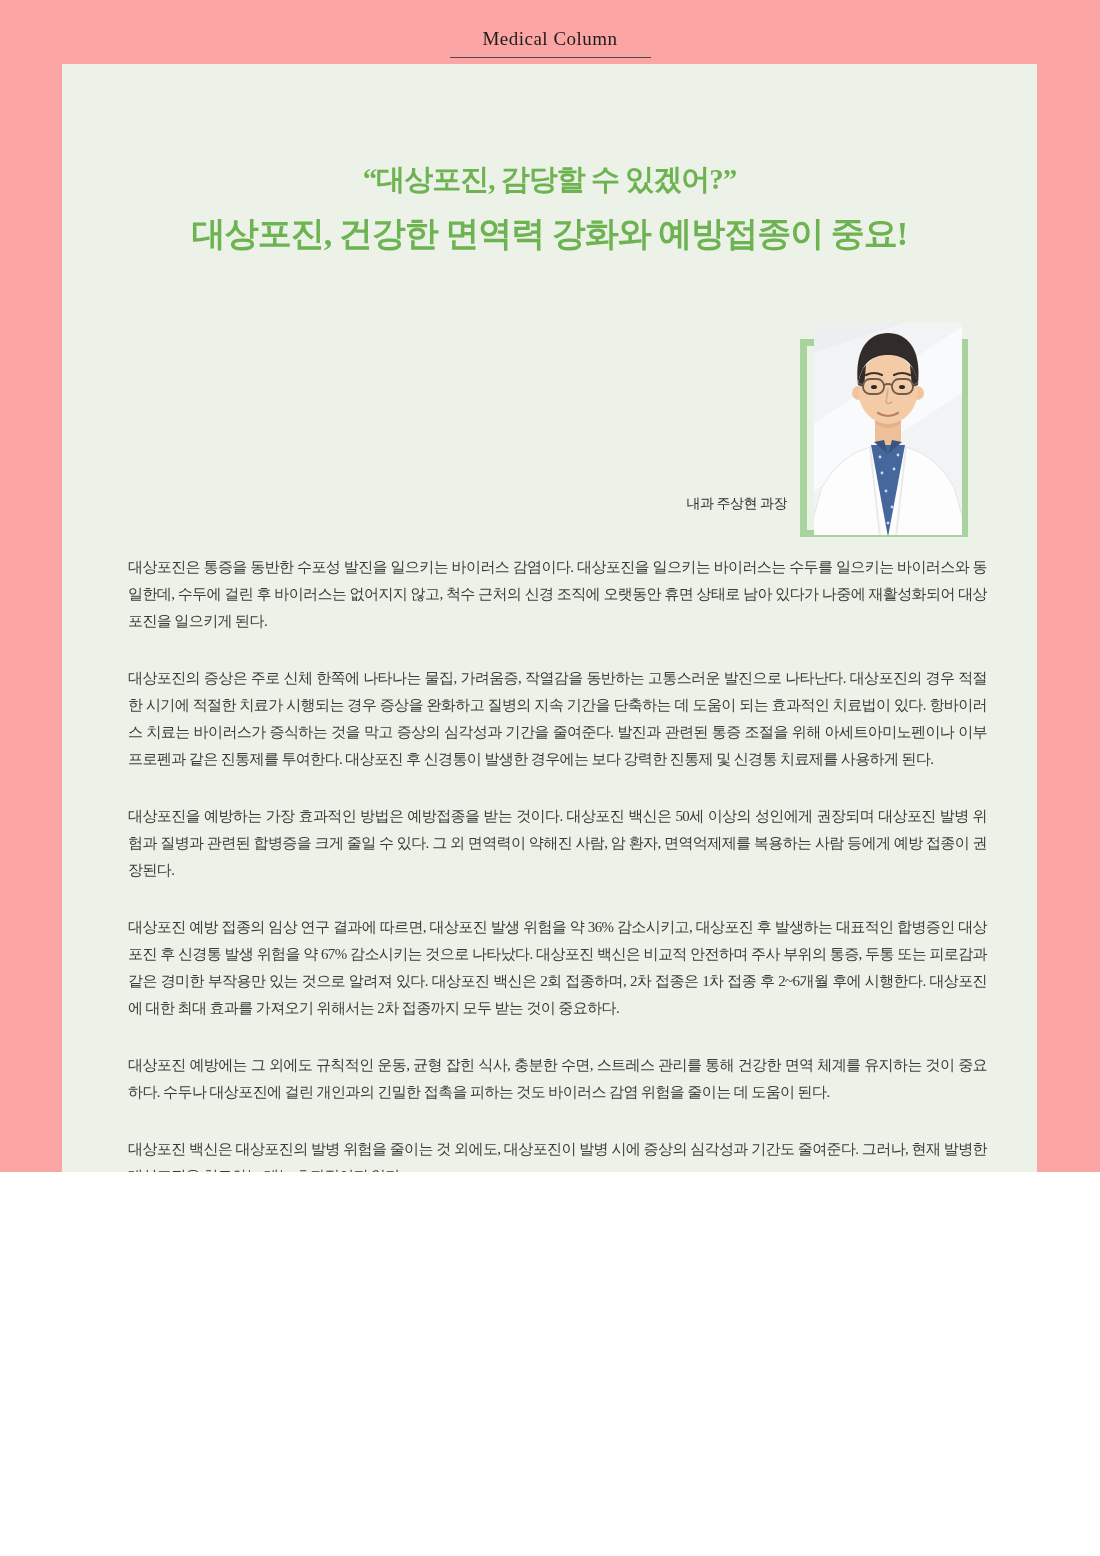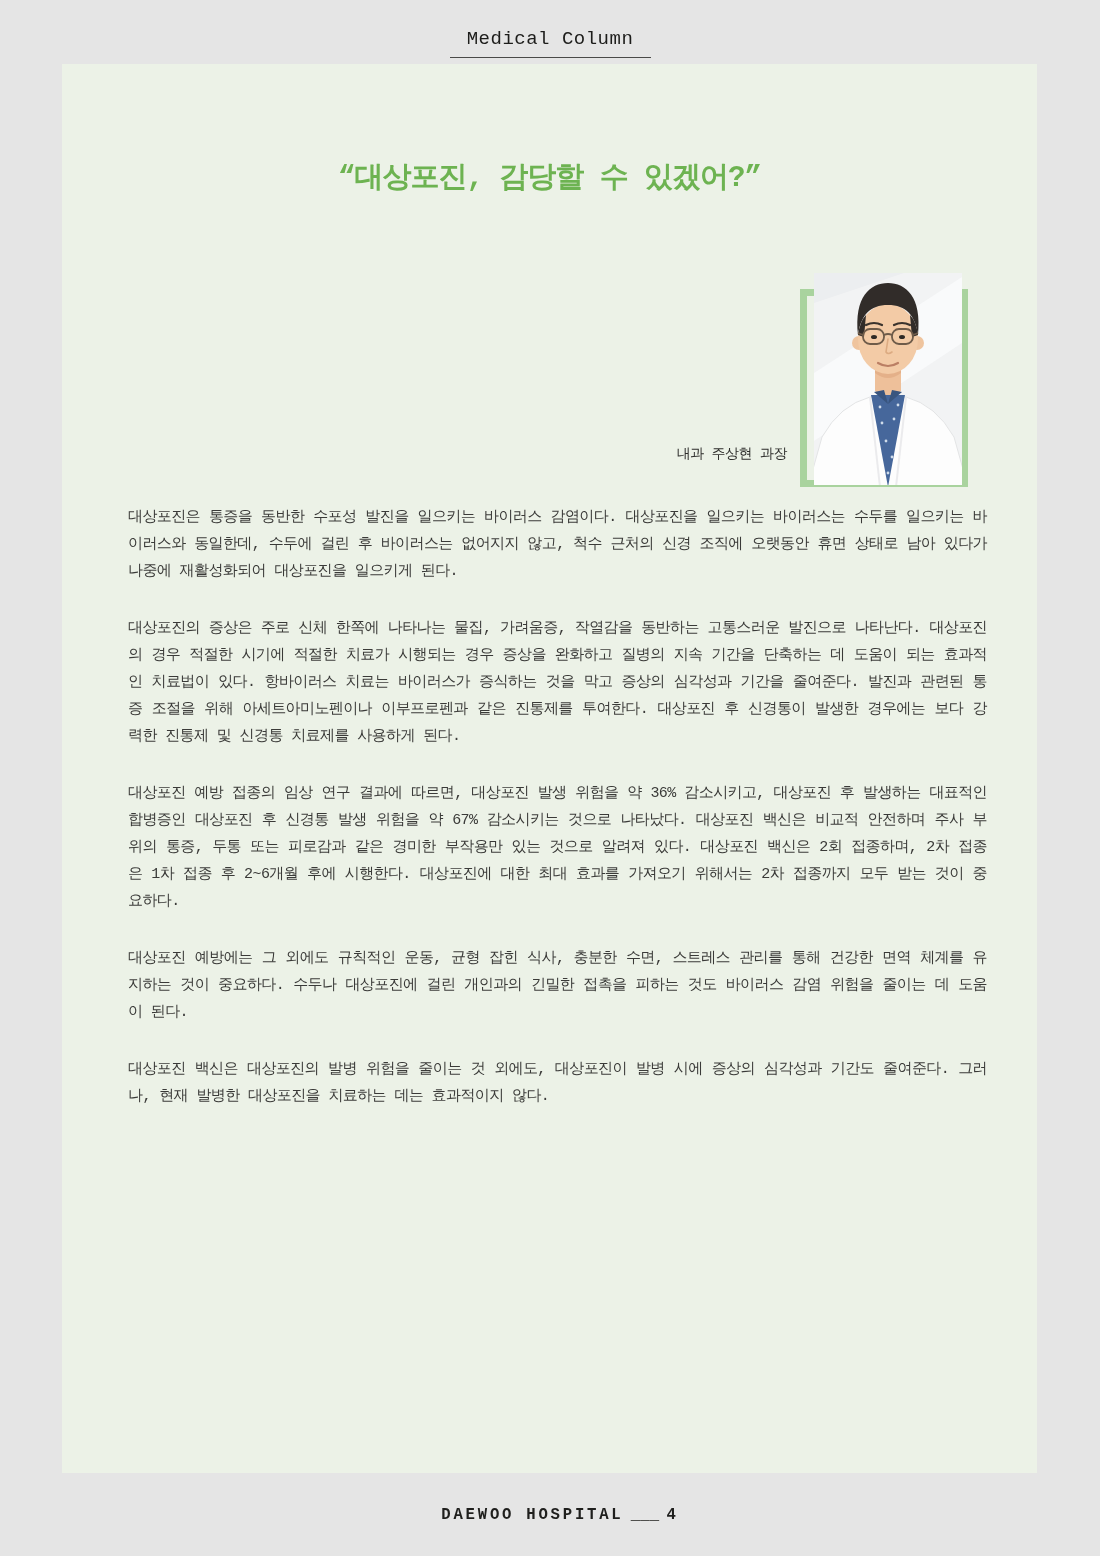--- a/index.html
+++ b/index.html
@@ -1,21 +1,21 @@
 <!DOCTYPE html>
 <html><head>
 <meta charset="utf-8">
 <style>
   * { margin:0; padding:0; box-sizing:border-box; }
   html,body { background:#ffffff; }
   .page {
     position:relative;
-    width:1100px; height:1556px;
-    background:#e5e5e5;
-    font-family:Liberation Mono, monospace;
+    width:1100px; height:1172px;
+    background:#fca5a5;
+    font-family:Liberation Serif, serif;
     overflow:hidden;
   }
   
   .header { padding-top:28px; text-align:center; }
   .header-title {
     font-size:19px; color:#1d1d1b; letter-spacing:0.5px; font-weight:400;
   }
   .header-rule {
     width:201px; height:0; border-bottom:1px solid #4a4a48;
     margin:7px auto 0 auto;
@@ -87,20 +87,21 @@
 <div class="page">
 
   <div class="header">
     <div class="header-title">Medical Column</div>
     <div class="header-rule"></div>
   </div>
 
   <div class="panel">
 
     <h1 class="title-line1">“대상포진, 감당할 수 있겠어?”</h1>
+    <h2 class="title-line2">대상포진, 건강한 면역력 강화와 예방접종이 중요!</h2>
 
     <div class="photo-row">
       <div class="photo-frame"></div>
       <div class="photo">
         <svg width="148" height="212" viewBox="0 0 148 212" xmlns="http://www.w3.org/2000/svg">
           <rect x="0" y="0" width="148" height="212" fill="#f2f3f4"></rect>
           <polygon points="0,100 148,4 148,70 0,168" fill="#f9fafb"></polygon>
           <polygon points="0,30 90,0 0,0" fill="#eceef0"></polygon>
 
           <path d="M 61 90 L 61 118 Q 74 128 87 118 L 87 90 Z" fill="#eec09a"></path>
@@ -146,20 +147,21 @@
 
           <path d="M 64 90 Q 74 96 84 90" stroke="#bb7f64" stroke-width="2.2" fill="none" stroke-linecap="round"></path>
         </svg>
       </div>
       <div class="caption">내과 주상현 과장</div>
     </div>
 
     <div class="body-text">
       <p class="para">대상포진은 통증을 동반한 수포성 발진을 일으키는 바이러스 감염이다. 대상포진을 일으키는 바이러스는 수두를 일으키는 바이러스와 동일한데, 수두에 걸린 후 바이러스는 없어지지 않고, 척수 근처의 신경 조직에 오랫동안 휴면 상태로 남아 있다가 나중에 재활성화되어 대상포진을 일으키게 된다.</p>
       <p class="para">대상포진의 증상은 주로 신체 한쪽에 나타나는 물집, 가려움증, 작열감을 동반하는 고통스러운 발진으로 나타난다. 대상포진의 경우 적절한 시기에 적절한 치료가 시행되는 경우 증상을 완화하고 질병의 지속 기간을 단축하는 데 도움이 되는 효과적인 치료법이 있다. 항바이러스 치료는 바이러스가 증식하는 것을 막고 증상의 심각성과 기간을 줄여준다. 발진과 관련된 통증 조절을 위해 아세트아미노펜이나 이부프로펜과 같은 진통제를 투여한다. 대상포진 후 신경통이 발생한 경우에는 보다 강력한 진통제 및 신경통 치료제를 사용하게 된다.</p>
+      <p class="para">대상포진을 예방하는 가장 효과적인 방법은 예방접종을 받는 것이다. 대상포진 백신은 50세 이상의 성인에게 권장되며 대상포진 발병 위험과 질병과 관련된 합병증을 크게 줄일 수 있다. 그 외 면역력이 약해진 사람, 암 환자, 면역억제제를 복용하는 사람 등에게 예방 접종이 권장된다.</p>
       <p class="para">대상포진 예방 접종의 임상 연구 결과에 따르면, 대상포진 발생 위험을 약 36% 감소시키고, 대상포진 후 발생하는 대표적인 합병증인 대상포진 후 신경통 발생 위험을 약 67% 감소시키는 것으로 나타났다. 대상포진 백신은 비교적 안전하며 주사 부위의 통증, 두통 또는 피로감과 같은 경미한 부작용만 있는 것으로 알려져 있다. 대상포진 백신은 2회 접종하며, 2차 접종은 1차 접종 후 2~6개월 후에 시행한다. 대상포진에 대한 최대 효과를 가져오기 위해서는 2차 접종까지 모두 받는 것이 중요하다.</p>
       <p class="para">대상포진 예방에는 그 외에도 규칙적인 운동, 균형 잡힌 식사, 충분한 수면, 스트레스 관리를 통해 건강한 면역 체계를 유지하는 것이 중요하다. 수두나 대상포진에 걸린 개인과의 긴밀한 접촉을 피하는 것도 바이러스 감염 위험을 줄이는 데 도움이 된다.</p>
       <p class="para">대상포진 백신은 대상포진의 발병 위험을 줄이는 것 외에도, 대상포진이 발병 시에 증상의 심각성과 기간도 줄여준다. 그러나, 현재 발병한 대상포진을 치료하는 데는 효과적이지 않다.</p>
     </div>
 
   </div>
 
   <div class="footer">
     <span class="footer-inner"><span>DAEWOO HOSPITAL</span><span class="footer-sep">___</span><span>4</span></span>
   </div>

